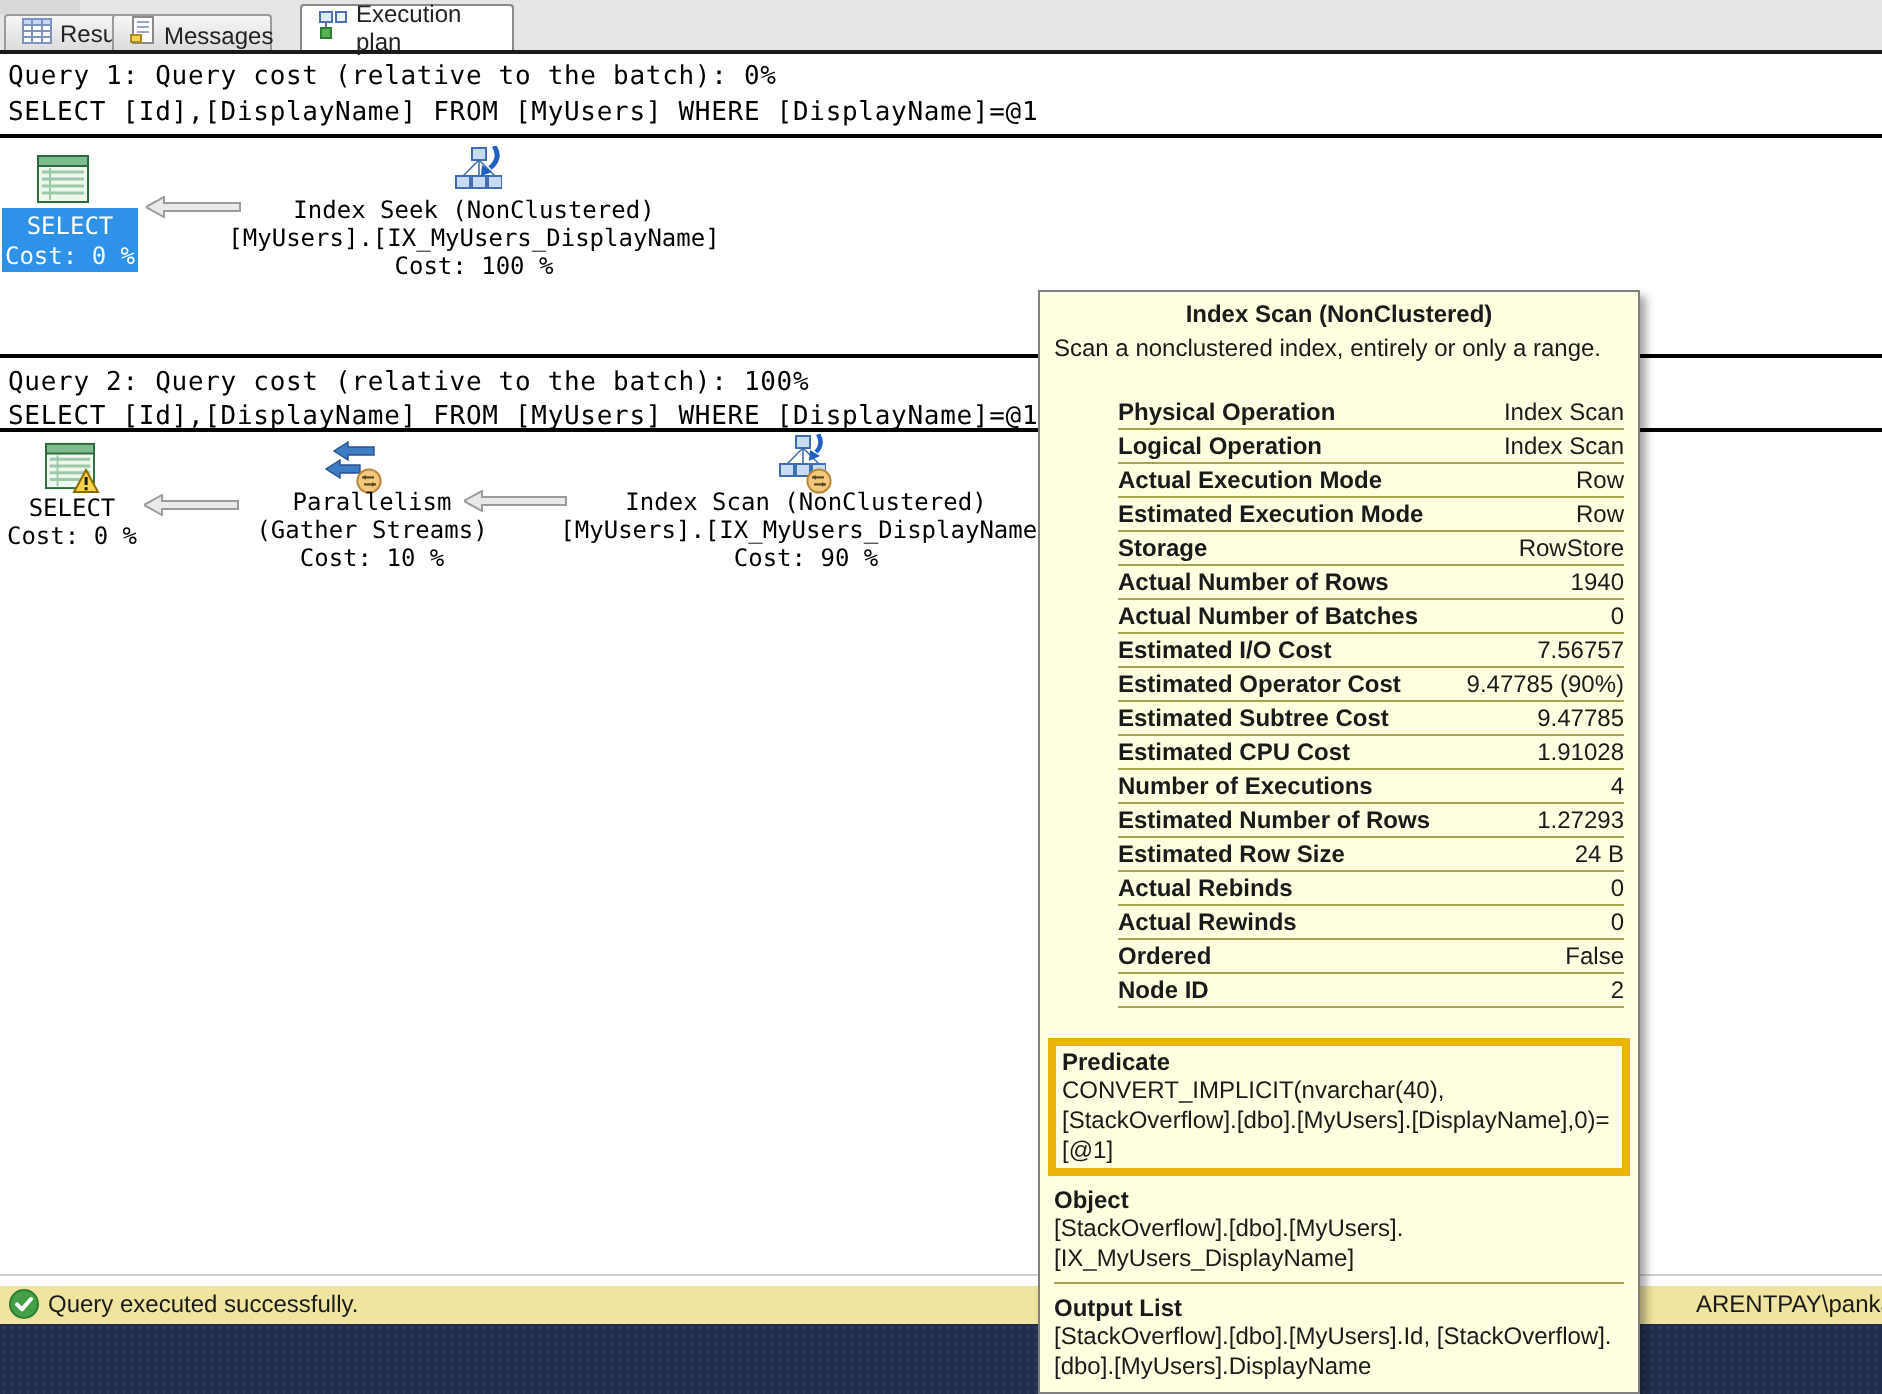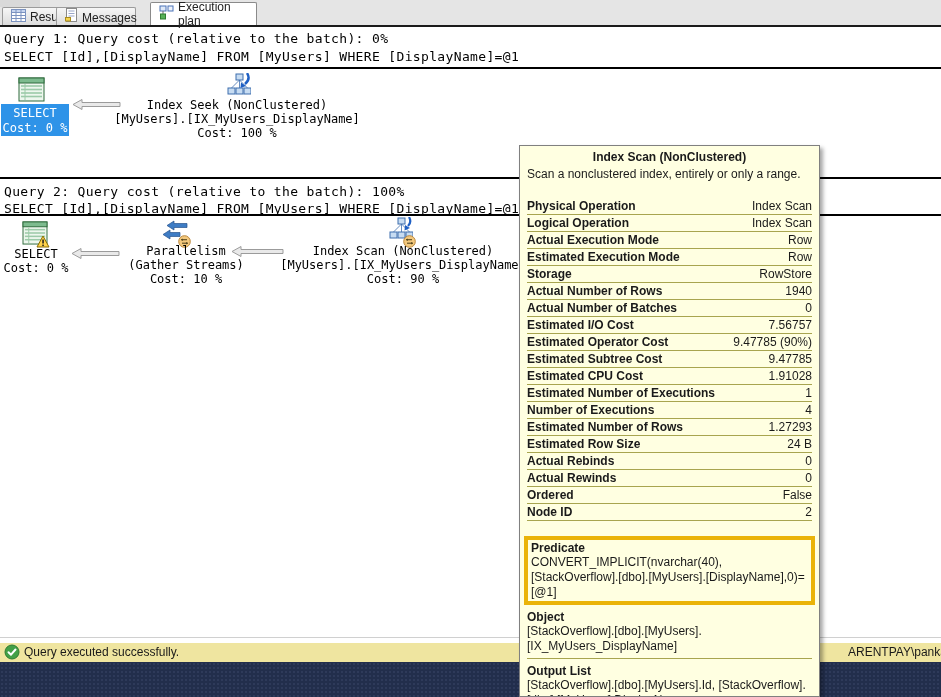--- a/index.html
+++ b/index.html
@@ -34,21 +34,21 @@
                  line-height:15px;padding-top:2px;box-sizing:border-box;white-space:pre;}
   .badge{position:absolute;width:13px;height:13px;}
   .plan-arrow{position:absolute;}
 
   
   .tooltip{position:absolute;left:519px;top:145px;width:301px;height:552px;z-index:10;
            background:#FFFFE1;border:1px solid #808080;box-shadow:3px 3px 4px rgba(0,0,0,.35);
            padding:3px 7px;box-sizing:border-box;font-size:12px;color:#1a1a1a;overflow:hidden;}
   .tt-title{font-weight:bold;text-align:center;padding-top:1px;}
   .tt-desc{margin-top:3px;}
-  .tt-rows{margin-top:17px;}
+  .tt-rows{margin-top:17px;margin-left:32px;}
   .trow{display:flex;justify-content:space-between;align-items:flex-end;height:17px;
         border-bottom:1px solid #A8A54F;padding-bottom:1px;box-sizing:border-box;}
   .tlabel{font-weight:bold;}
   .predicate-box{margin:15px -3px 0 -3px;border:4px solid #eab308;padding:1px 3px;}
   .tt-section{margin-top:5px;}
   .tt-section.underlined{border-bottom:1px solid #A8A54F;padding-bottom:4px;}
   .sec-label{font-weight:bold;}
   .sec-text{line-height:15px;word-wrap:break-word;}
 
   
@@ -288,24 +288,20 @@
       </div>
     <div class="trow">
         <span class="tlabel">Estimated Subtree Cost</span>
         <span>9.47785</span>
       </div>
     <div class="trow">
         <span class="tlabel">Estimated CPU Cost</span>
         <span>1.91028</span>
       </div>
     <div class="trow">
-        <span class="tlabel">Estimated Number of Executions</span>
-        <span>1</span>
-      </div>
-    <div class="trow">
         <span class="tlabel">Number of Executions</span>
         <span>4</span>
       </div>
     <div class="trow">
         <span class="tlabel">Estimated Number of Rows</span>
         <span>1.27293</span>
       </div>
     <div class="trow">
         <span class="tlabel">Estimated Row Size</span>
         <span>24 B</span>

